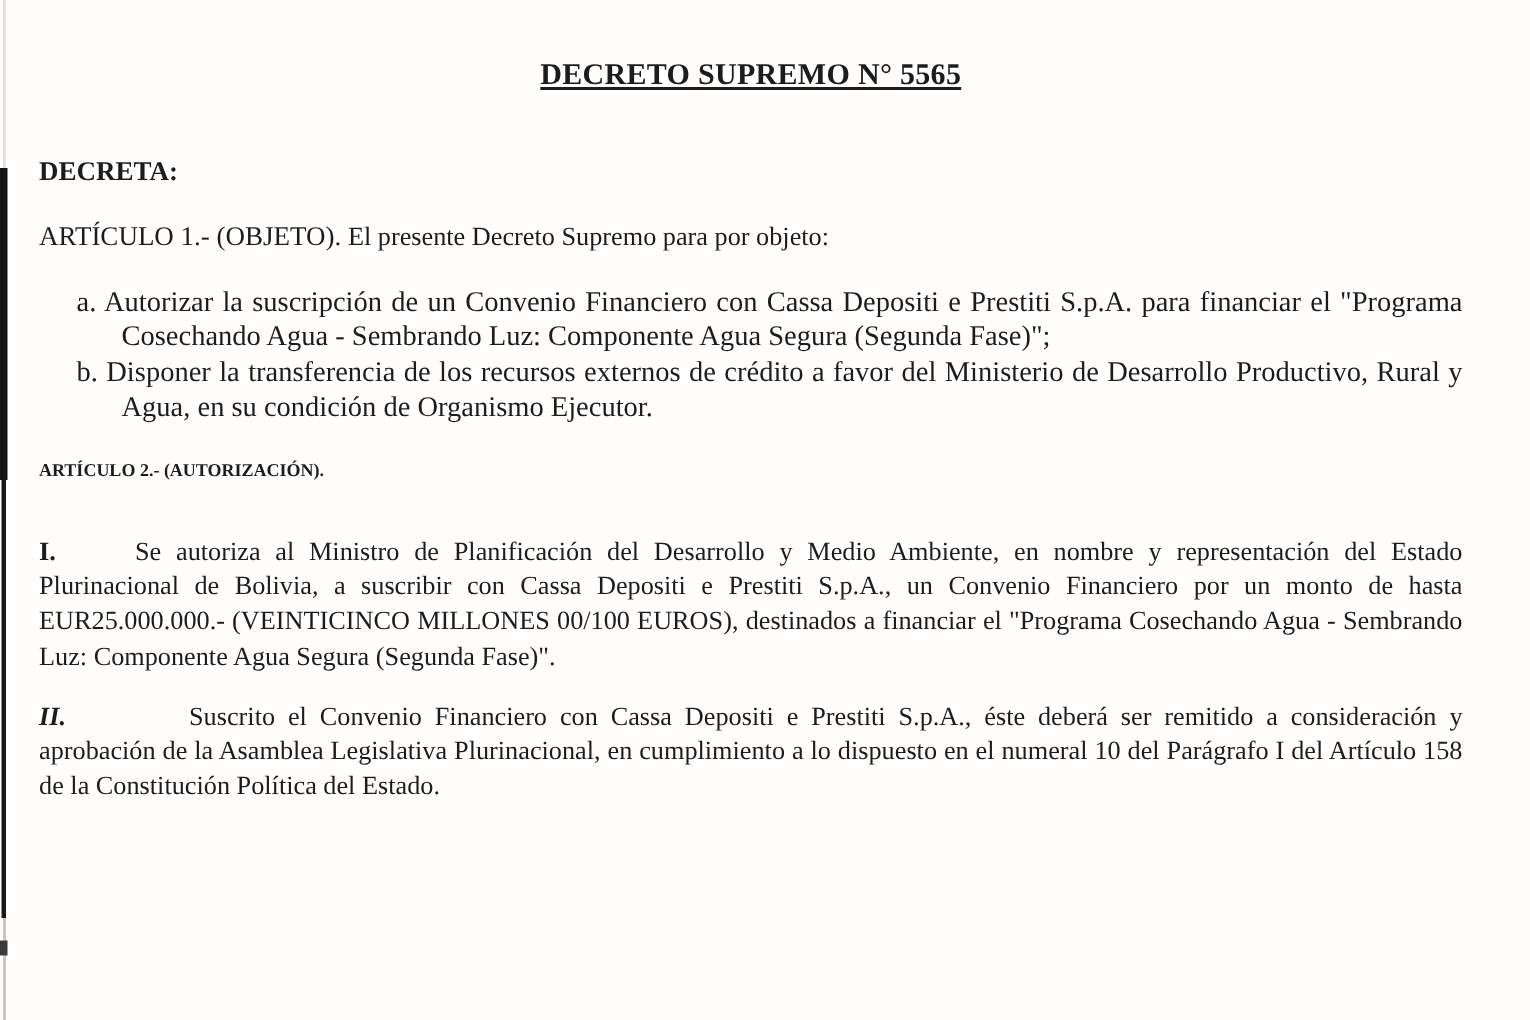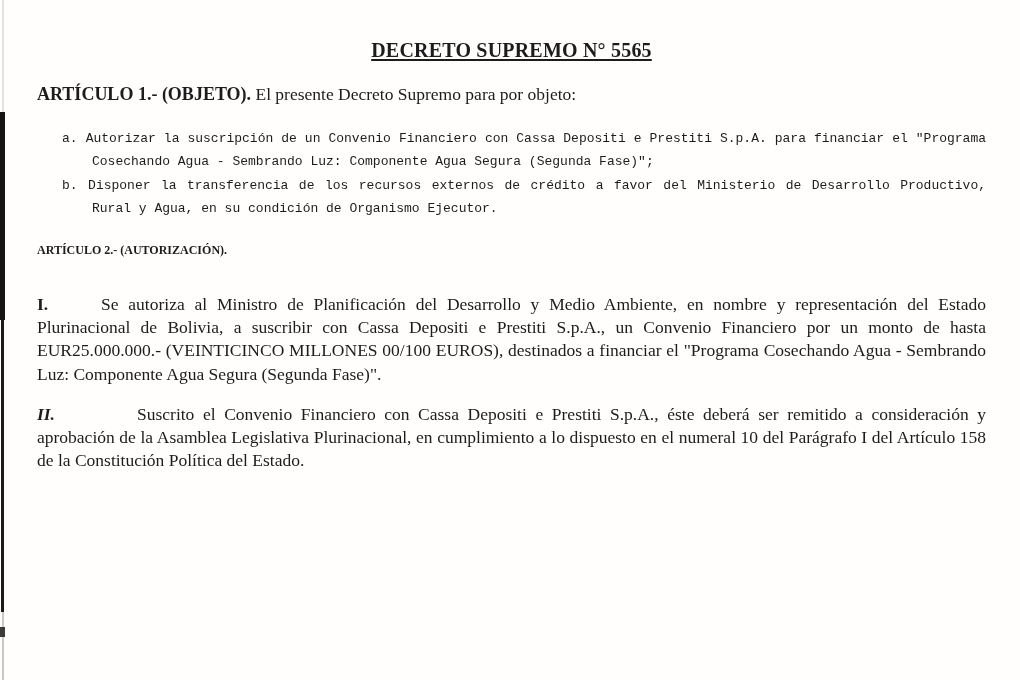--- a/index.html
+++ b/index.html
@@ -12,40 +12,40 @@
     position:relative;width:1020px;height:680px;background:#fffefd;color:#1c1c1c;
   }
   
   .edge-seg{position:absolute;}
   .edge-top{left:2px;top:0;width:2px;height:112px;background:#e4e2e0;}
   .edge-dark1{left:0;top:112px;width:5px;height:208px;background:#141414;}
   .edge-dark2{left:1px;top:320px;width:3px;height:292px;background:#1a1a1a;}
   .edge-blob{left:0;top:627px;width:5px;height:10px;background:#3a3a3a;}
   .edge-bottom{left:2px;top:612px;width:2px;height:68px;background:#c9c7c4;}
 
-  .content{position:absolute;left:37px;top:0;width:949px;}
+  .content{position:absolute;left:26px;top:0;width:949px;}
 
   p{margin:0;}
 
   .doc-header{margin-top:38px;text-align:center;}
   .hline{
     font-weight:bold;font-size:20px;line-height:25px;
     text-decoration:underline;text-underline-offset:2px;
     letter-spacing:0.2px;
   }
 
   .decreta{margin-top:40px;font-weight:bold;font-size:18px;line-height:23px;}
 
   .article-para{margin-top:20px;font-size:17.5px;line-height:23.2px;text-align:justify;}
-  .art-heading{font-weight:bold;font-size:18px;}
+  .art-heading{font-weight:normal;font-size:18px;}
 
   .list-block{margin-top:21px;}
   .list-item{
     margin-left:55px;text-indent:-30px;
-    font-size:13px;line-height:23.2px;text-align:justify;font-family:Liberation Mono, monospace;
+    font-size:19px;line-height:23.2px;text-align:justify;
   }
 
   .art2-heading{margin-top:19px;font-weight:bold;font-size:12px;line-height:23px;}
 
   .clause{font-size:17.5px;line-height:23.2px;text-align:justify;}
   .clause-1{margin-top:31px;}
   .clause-2{margin-top:17px;}
   .clause-marker{display:inline-block;font-weight:bold;}
   .cm-1{width:64px;}
   .cm-2{width:100px;font-style:italic;}
@@ -60,20 +60,21 @@
   <div class="edge-seg edge-dark2"></div>
   <div class="edge-seg edge-bottom"></div>
   <div class="edge-seg edge-blob"></div>
 
   <div class="content">
 
     <div class="doc-header">
       <div class="hline">DECRETO SUPREMO N° 5565</div>
     </div>
 
+    <p class="decreta">DECRETA:</p>
 
     <p class="article-para">
       <span class="art-heading">ARTÍCULO 1.- (OBJETO).</span>
       <span>El presente Decreto Supremo para por objeto:</span>
     </p>
 
     <div class="list-block">
       <p class="list-item">
         <span class="li-marker">a.</span>
         <span>Autorizar la suscripción de un Convenio Financiero con Cassa Depositi e Prestiti S.p.A. para financiar el "Programa Cosechando Agua - Sembrando Luz: Componente Agua Segura (Segunda Fase)";</span>

